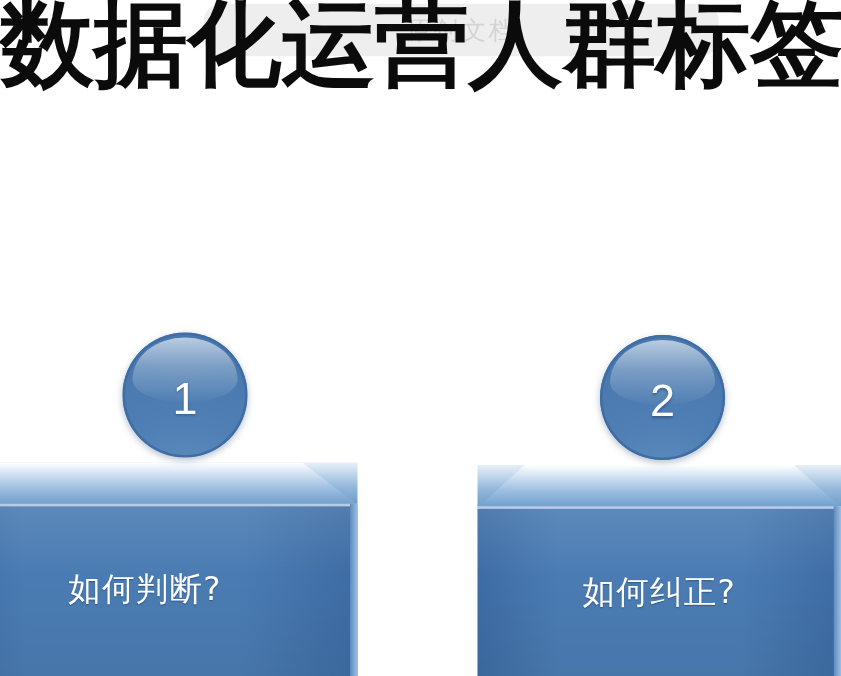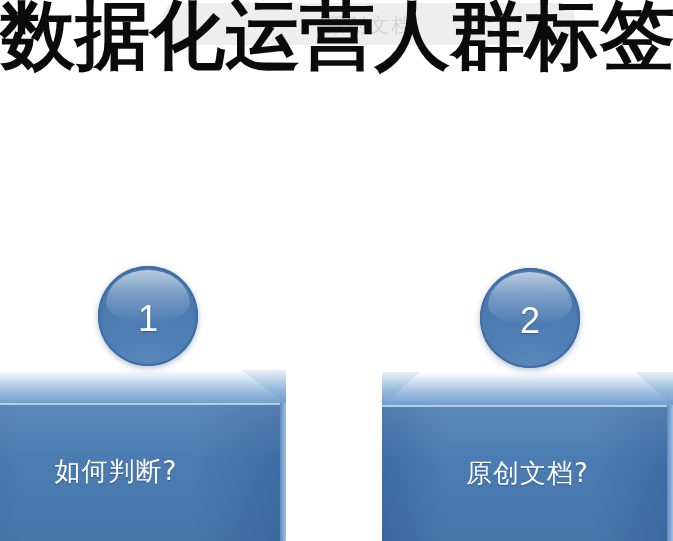--- a/index.html
+++ b/index.html
@@ -195,20 +195,20 @@
     </div>
   </div>
 
   <div class="pedestal-group right">
     <div class="ped-top">
       <div class="ped-top-inner"></div>
     </div>
     <div class="ped-edge"></div>
     <div class="ped-front"></div>
     <div class="ped-side"></div>
-    <div class="ped-label">原创文档?</div>
+    <div class="ped-label">如何纠正?</div>
     <div class="ped-circle r">
       <div class="gloss"></div>
       <div class="num">2</div>
     </div>
   </div>
 
 </div>
 
 </body></html>

